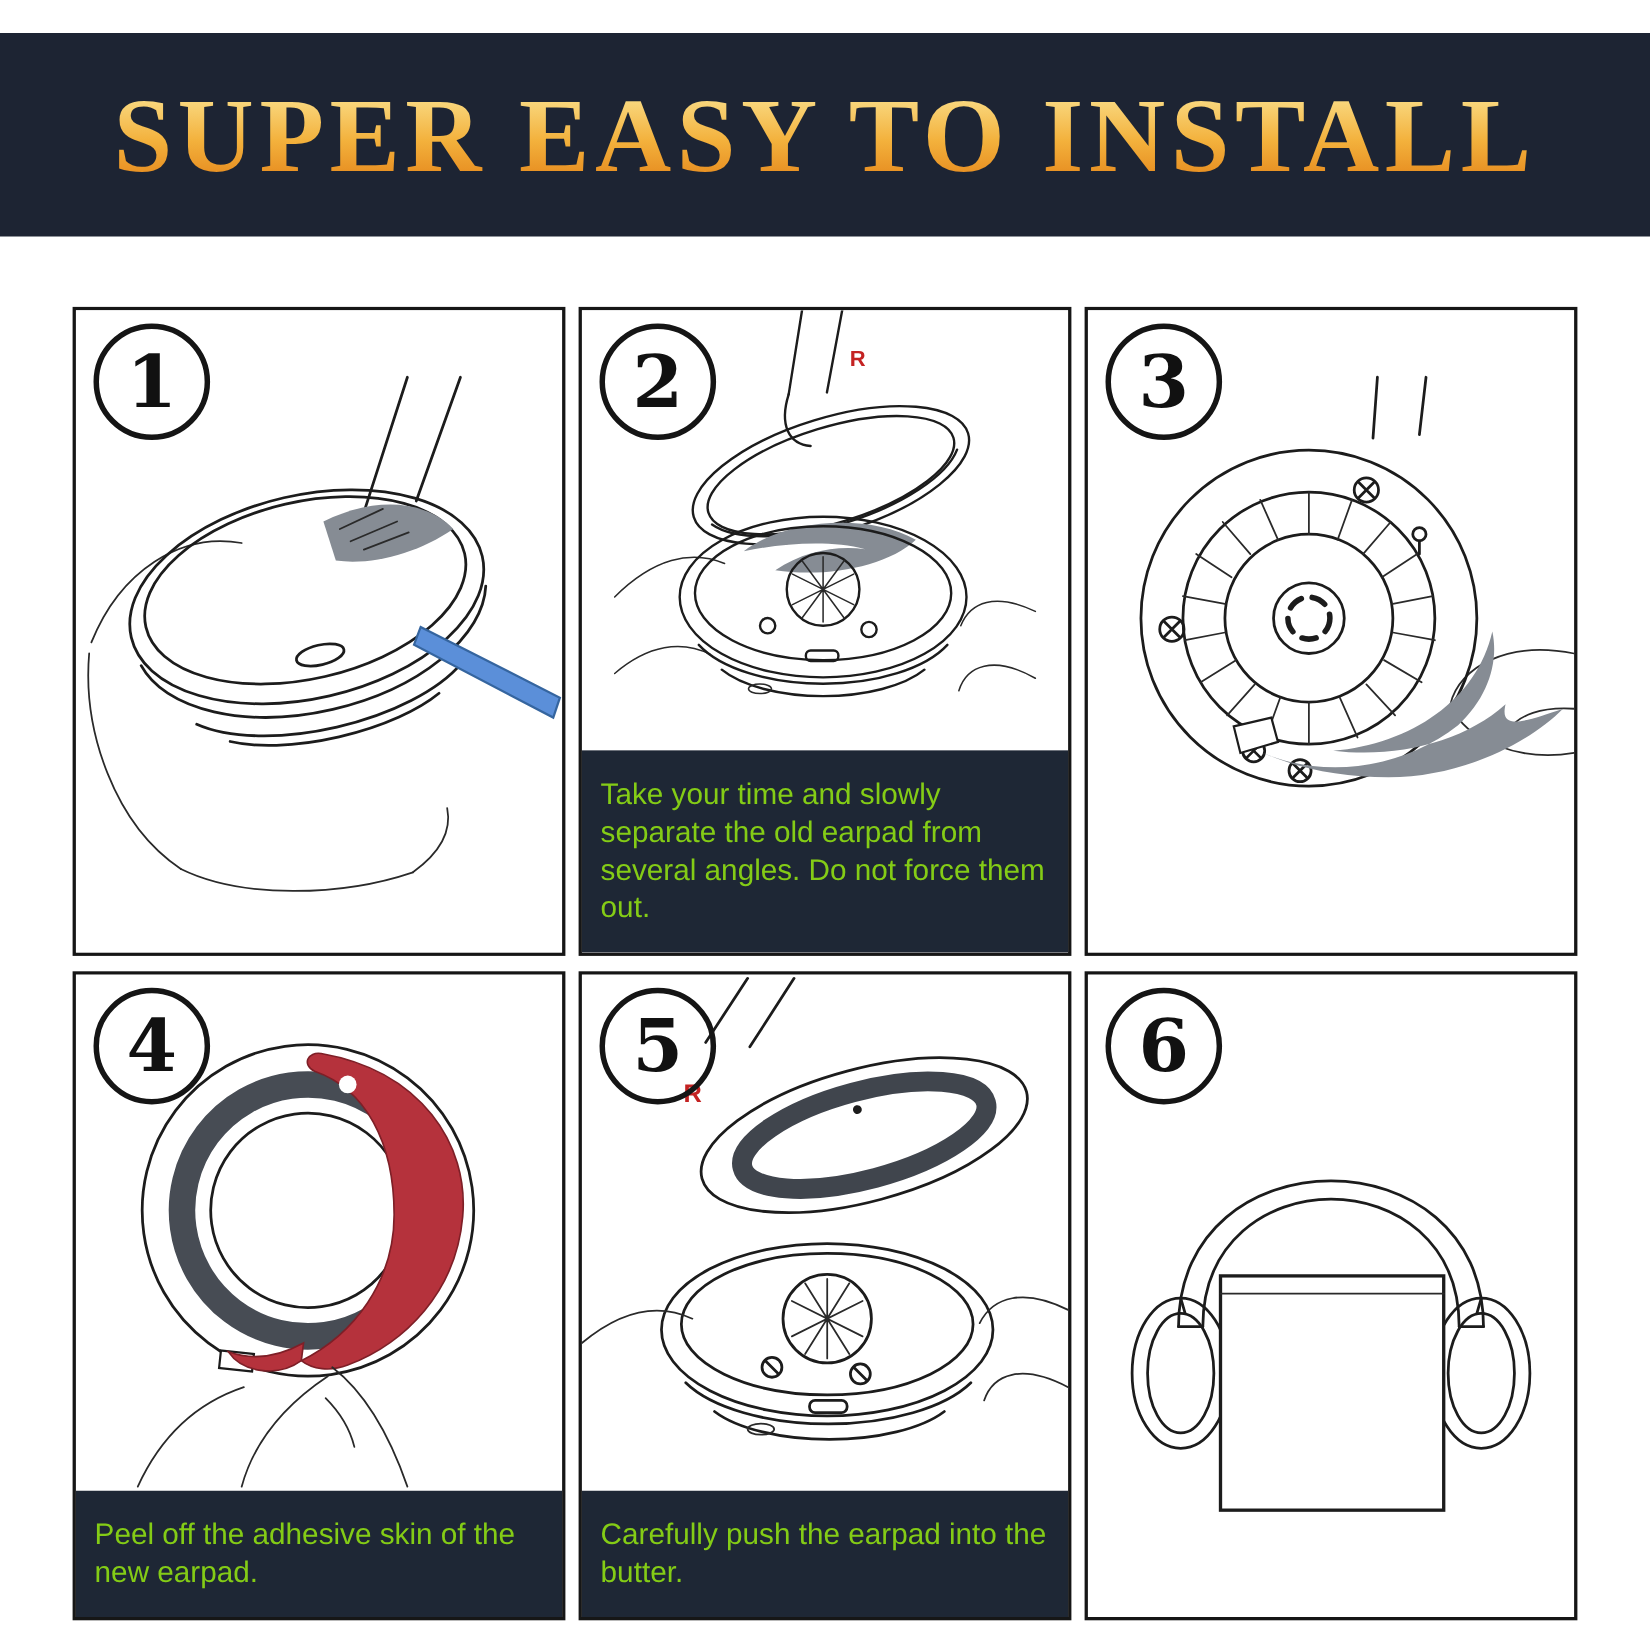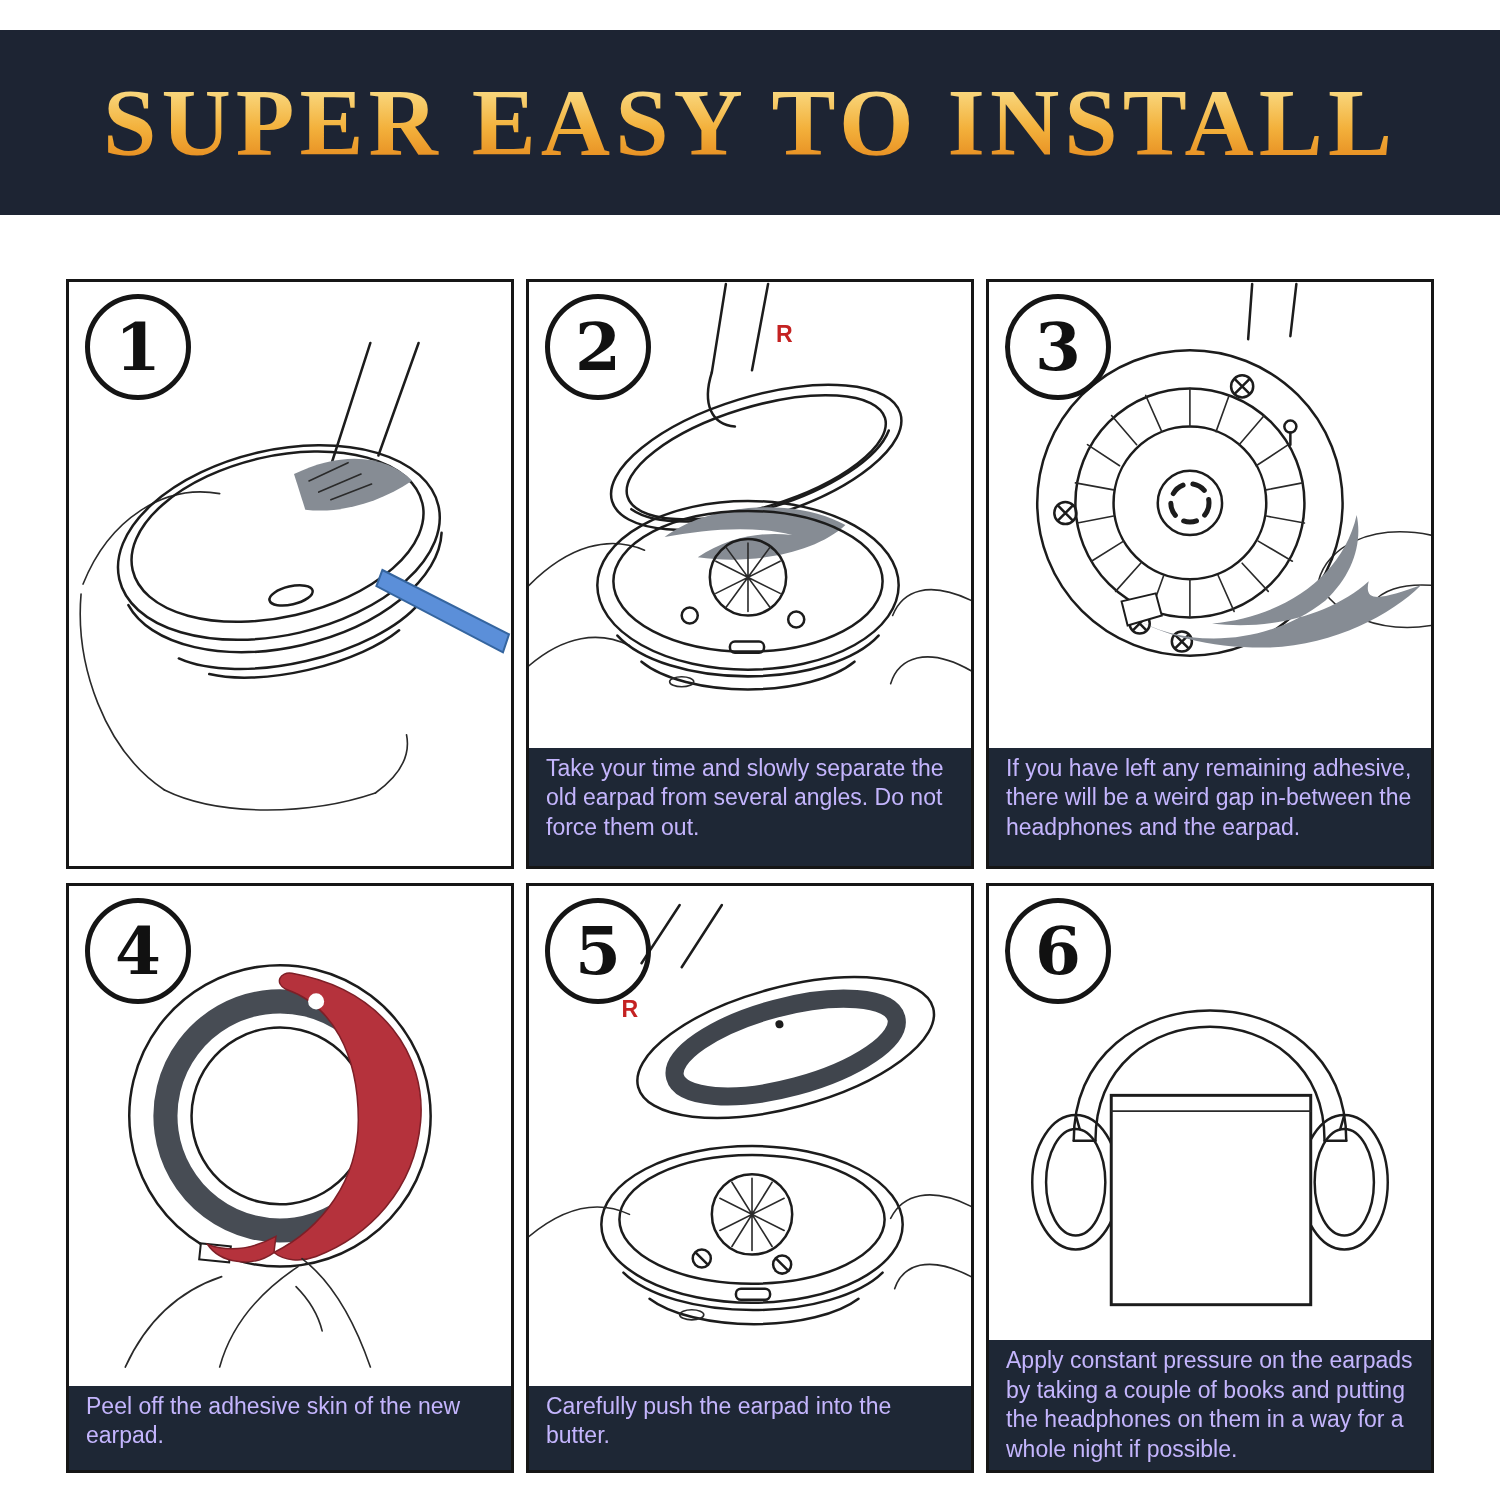--- a/index.html
+++ b/index.html
@@ -14,21 +14,21 @@
   }
   .grid{margin:64px 66px 0;display:grid;grid-template-columns:repeat(3,1fr);grid-auto-rows:590px;gap:14px 12px;}
   .panel{border:3px solid #161616;background:#fff;display:flex;flex-direction:column;overflow:hidden;}
   .illus{flex:1;position:relative;background:#fff;min-height:0;}
   .illus svg{width:100%;height:100%;display:block;}
   .badge{
     position:absolute;left:16px;top:12px;width:96px;height:96px;border:5px solid #151515;border-radius:50%;
     display:flex;align-items:center;justify-content:center;background:transparent;
     font-family:"DejaVu Serif",serif;font-weight:bold;font-size:66px;color:#111;line-height:1;
   }
-  .caption{background:var(--caption_bg,#1e2735);color:#c4b5fd;padding:6px 17px;font-size:23px;line-height:1.28;}
+  .caption{background:var(--caption_bg,#1e2735);color:#84cc16;padding:23px 17px;font-size:27px;line-height:1.28;}
   .cap-tall{min-height:118px;box-sizing:border-box;}
   .cap-short{min-height:84px;box-sizing:border-box;}
   .ln{fill:none;stroke:#1c1c1c;stroke-width:2.5;stroke-linecap:round;stroke-linejoin:round;}
   .lnthin{fill:none;stroke:#2a2a2a;stroke-width:1.6;stroke-linecap:round;}
   .gray{fill:var(--adhesive_gray,#868c94);stroke:none;}
   .red{fill:var(--ribbon_red,#b5323c);stroke:#7e1f27;stroke-width:1.5;}
   .blue{fill:var(--tool_blue,#5b8fd9);stroke:#35659f;stroke-width:2;}
   .rmark{font-family:"Liberation Sans",sans-serif;font-size:23px;font-weight:bold;fill:#c42222;}
 </style>
 </head>
@@ -160,21 +160,20 @@
               <path d="M186,350 L198,362 M198,350 L186,362"></path>
           </g>
           <circle class="ln" cx="300" cy="142" r="6"></circle>
             <path class="ln" d="M300,148 L300,160"></path>
 
           <path class="gray" d="M140,330 C195,365 278,360 335,315 C362,290 372,258 366,230 C352,292 292,332 222,338 C280,345 340,330 378,296 C372,320 395,312 430,300 C400,330 340,362 272,362 C220,362 172,350 140,330 Z"></path>
           <polygon style="fill:#fff;stroke:#1c1c1c;stroke-width:2;" points="132,316 166,308 172,330 138,340"></polygon>
         </svg>
         <div class="badge">3</div>
       </div>
-      <div class="caption cap-tall">If you have left any remaining adhesive, there will be a weird gap in-between the headphones and the earpad.</div>
     </div>
 
     <div class="panel">
       <div class="illus">
         <svg viewBox="0 0 440 460">
 
           <g transform="rotate(-8 210 210)">
             <circle class="ln" cx="210" cy="210" r="150"></circle>
             <circle style="fill:none;stroke:#474c54;stroke-width:24;" cx="210" cy="210" r="114"></circle>
             <circle class="ln" cx="210" cy="210" r="88"></circle>
@@ -247,17 +246,16 @@
             <ellipse class="ln" cx="356" cy="300" rx="30" ry="54"></ellipse>
             <path class="ln" d="M84,232 L88,246 M356,232 L352,246"></path>
           </g>
           <g>
             <rect style="fill:#fff;stroke:#1c1c1c;stroke-width:3;" x="120" y="212" width="202" height="212"></rect>
             <path class="lnthin" d="M120,228 L322,228"></path>
           </g>
         </svg>
         <div class="badge">6</div>
       </div>
-      <div class="caption">Apply constant pressure on the earpads by taking a couple of books and putting the headphones on them in a way for a whole night if possible.</div>
     </div>
 
   </div>
 </div>
 
 </body></html>

